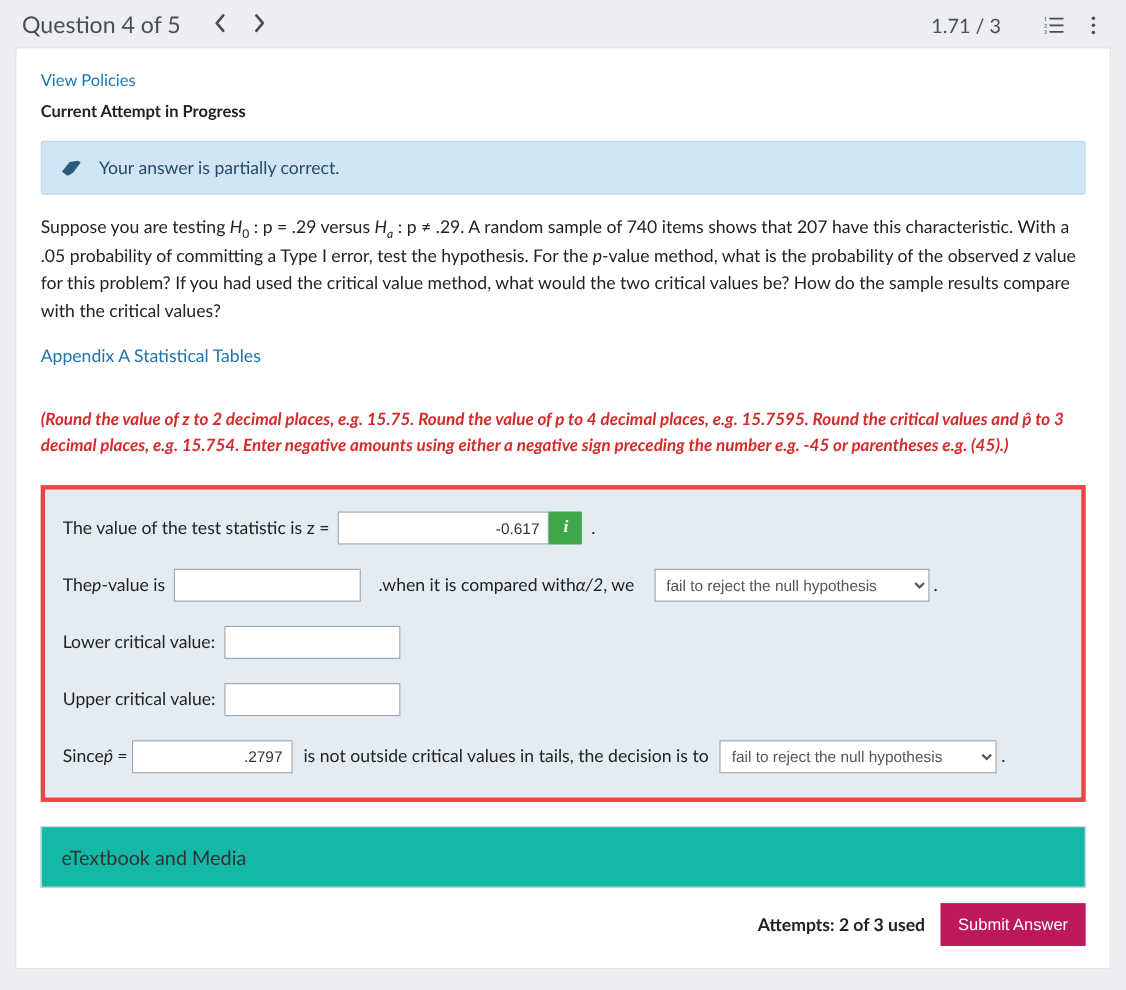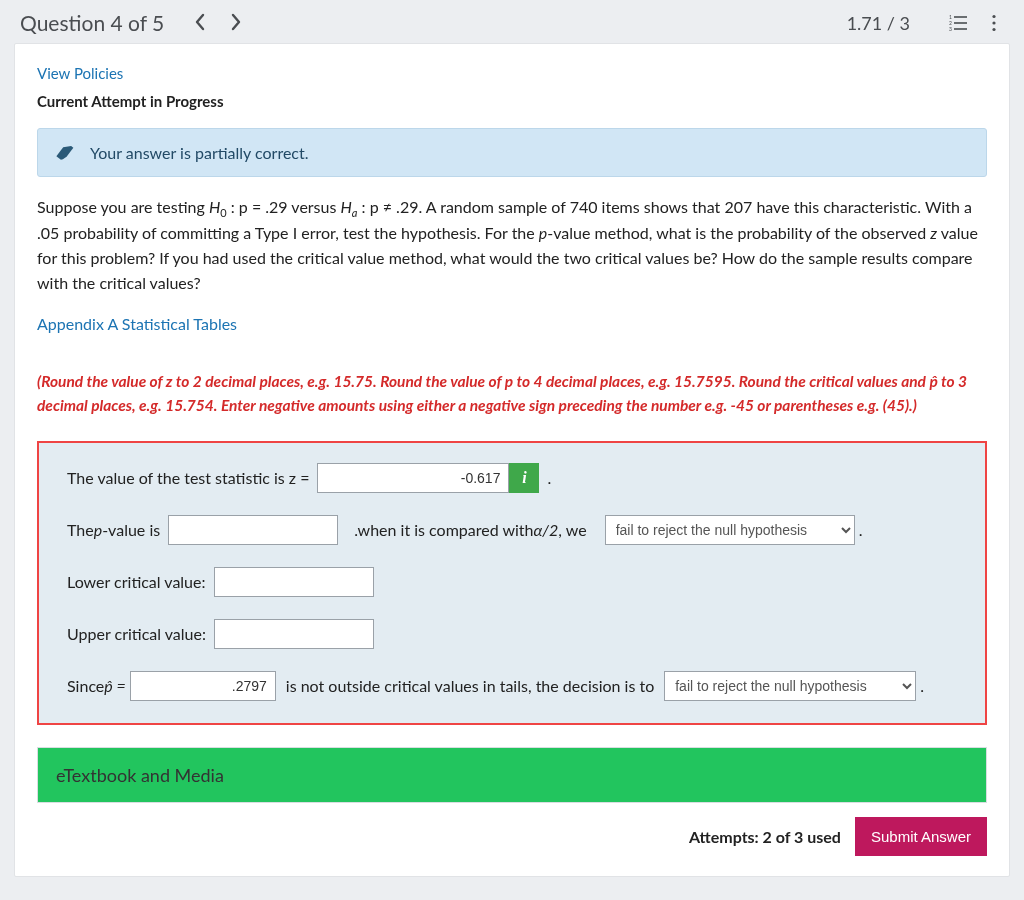--- a/index.html
+++ b/index.html
@@ -99,22 +99,22 @@
     padding: 30px 22px 6px 22px;
     color: #d42a2a;
     font-weight: 700;
     font-style: italic;
     font-size: 15.5px;
     line-height: 1.55;
   }
   .answer-panel {
     margin: 18px 22px 0 22px;
     background: #e3ecf2;
-    border: 2px solid #ef4444;
-    padding: 20px 16px 22px 28px;
+    border: 4px solid #ef4444;
+    padding: 20px 16px 22px 16px;
     font-size: 16px;
     color: #222;
   }
   .row {
     display: flex;
     align-items: center;
     flex-wrap: wrap;
     margin-bottom: 22px;
   }
   .row:last-child { margin-bottom: 0; }
@@ -149,21 +149,21 @@
     height: 30px;
     border: 1px solid #9aa1a8;
     background: #fff;
     font-size: 14px;
     padding: 0 6px;
     color: #555;
   }
   .etext {
     margin: 22px 22px 0 22px;
     border: 1px solid #d9dde1;
-    background: #22c55e;
+    background: #14b8a6;
     padding: 16px 18px;
     font-size: 18px;
     color: #333;
   }
   .bottom-row {
     display: flex;
     align-items: center;
     padding: 14px 22px 4px 22px;
   }
   .save-btn {

